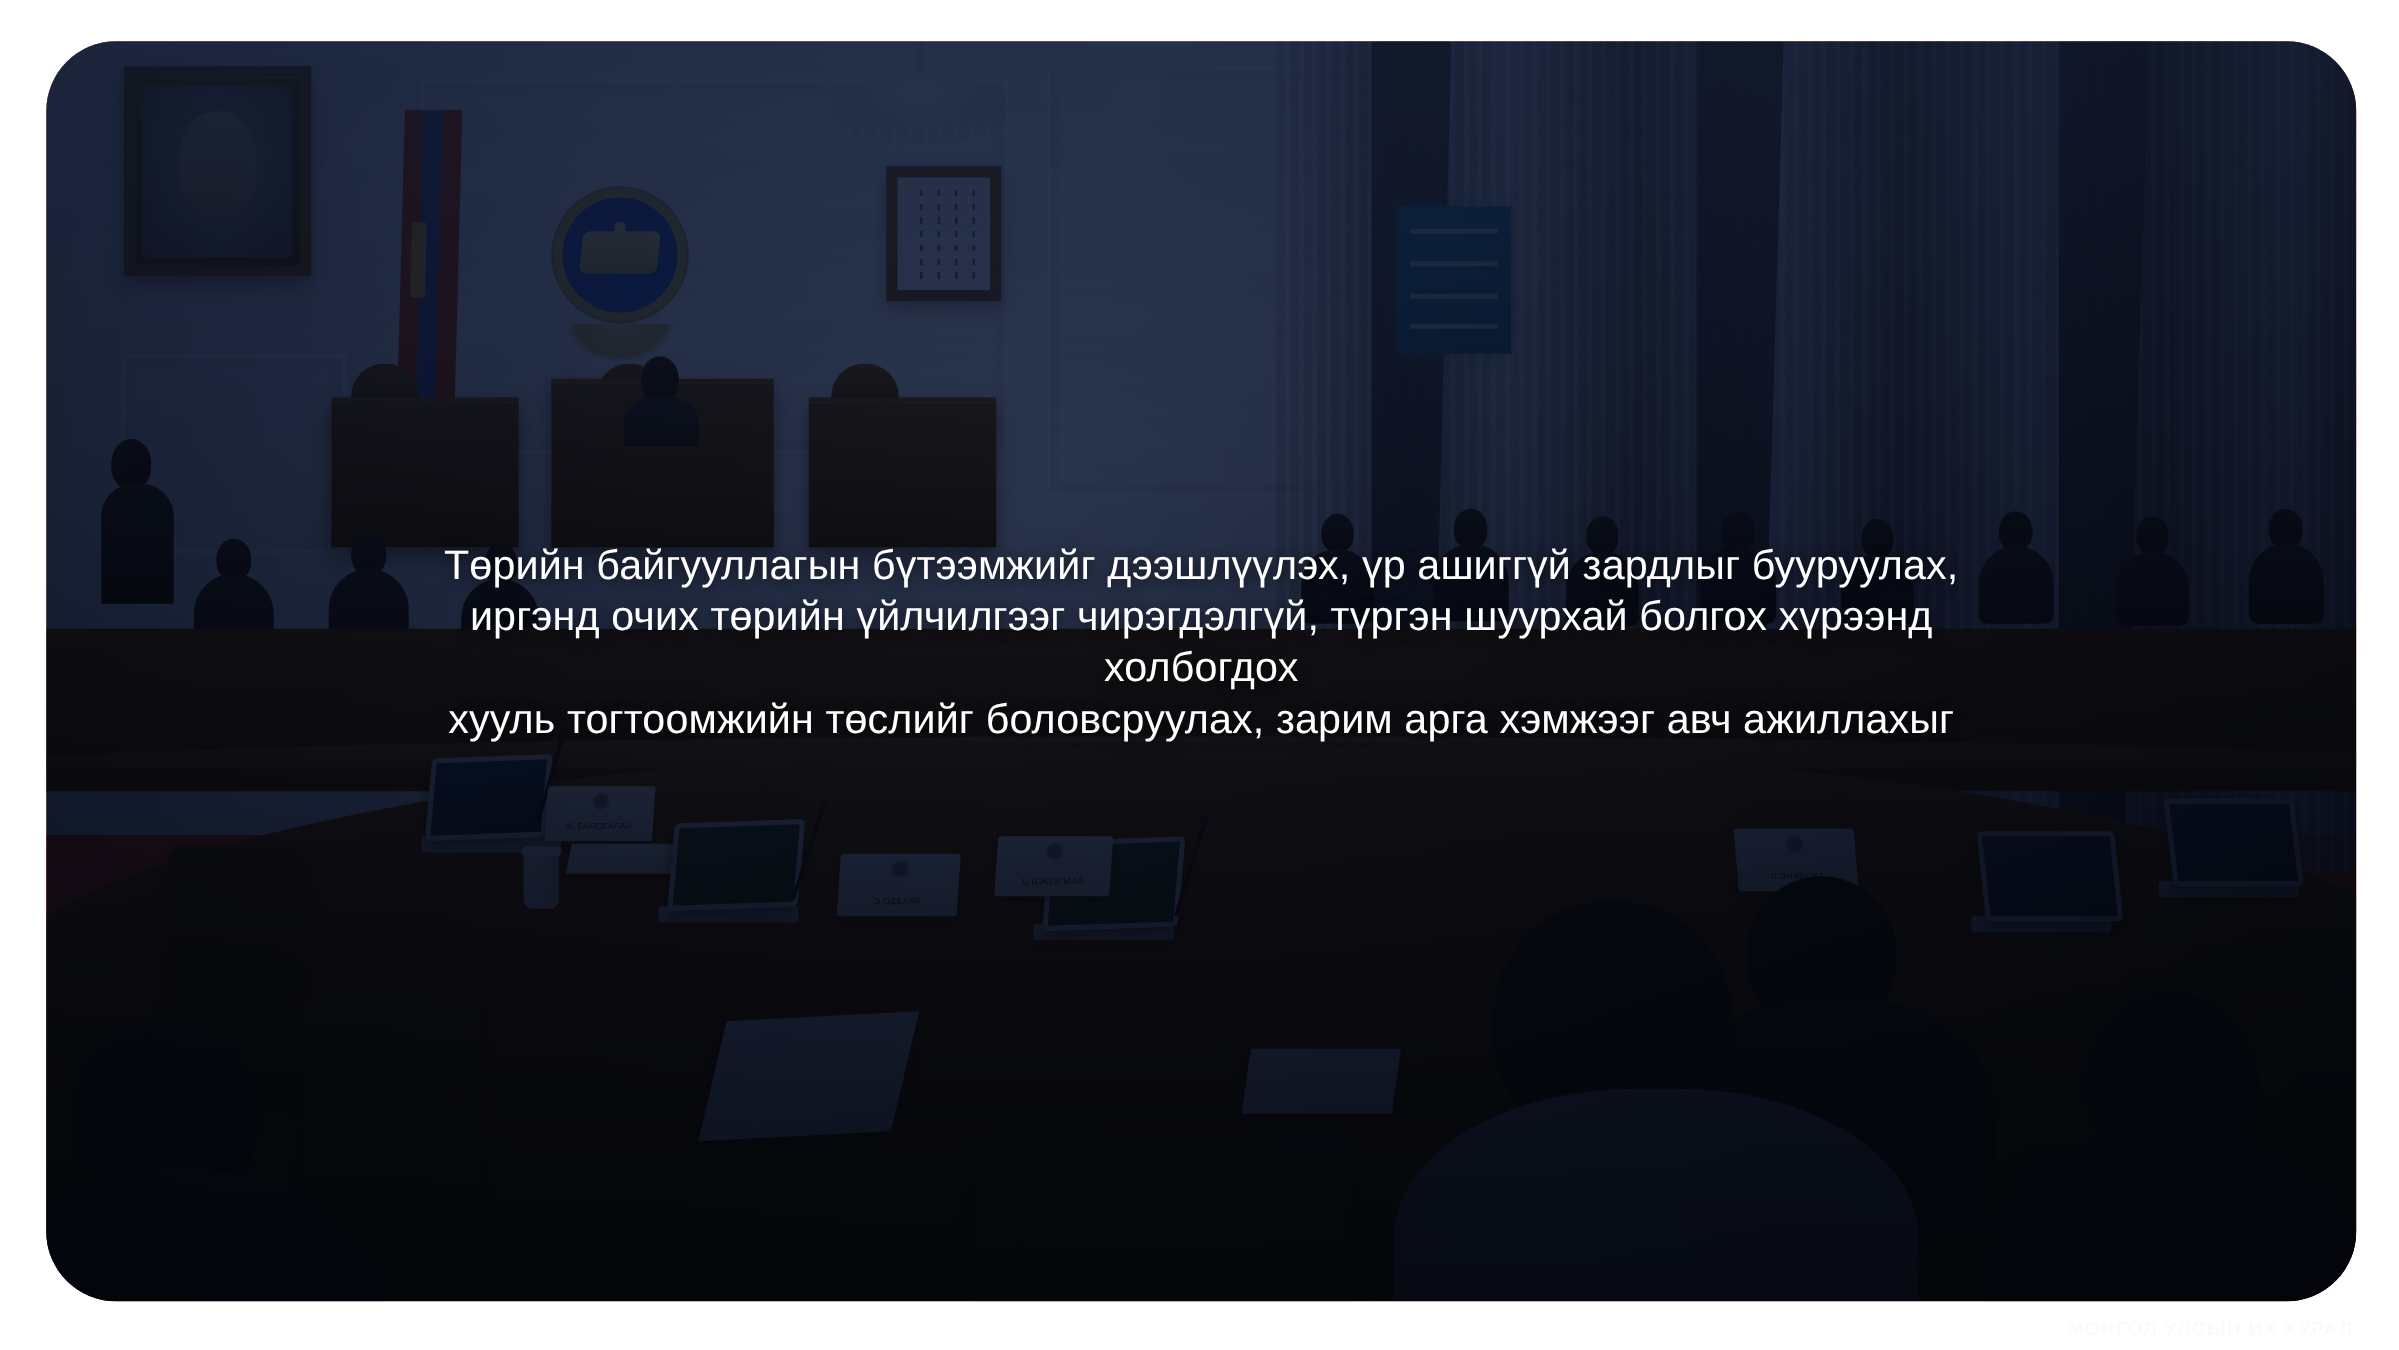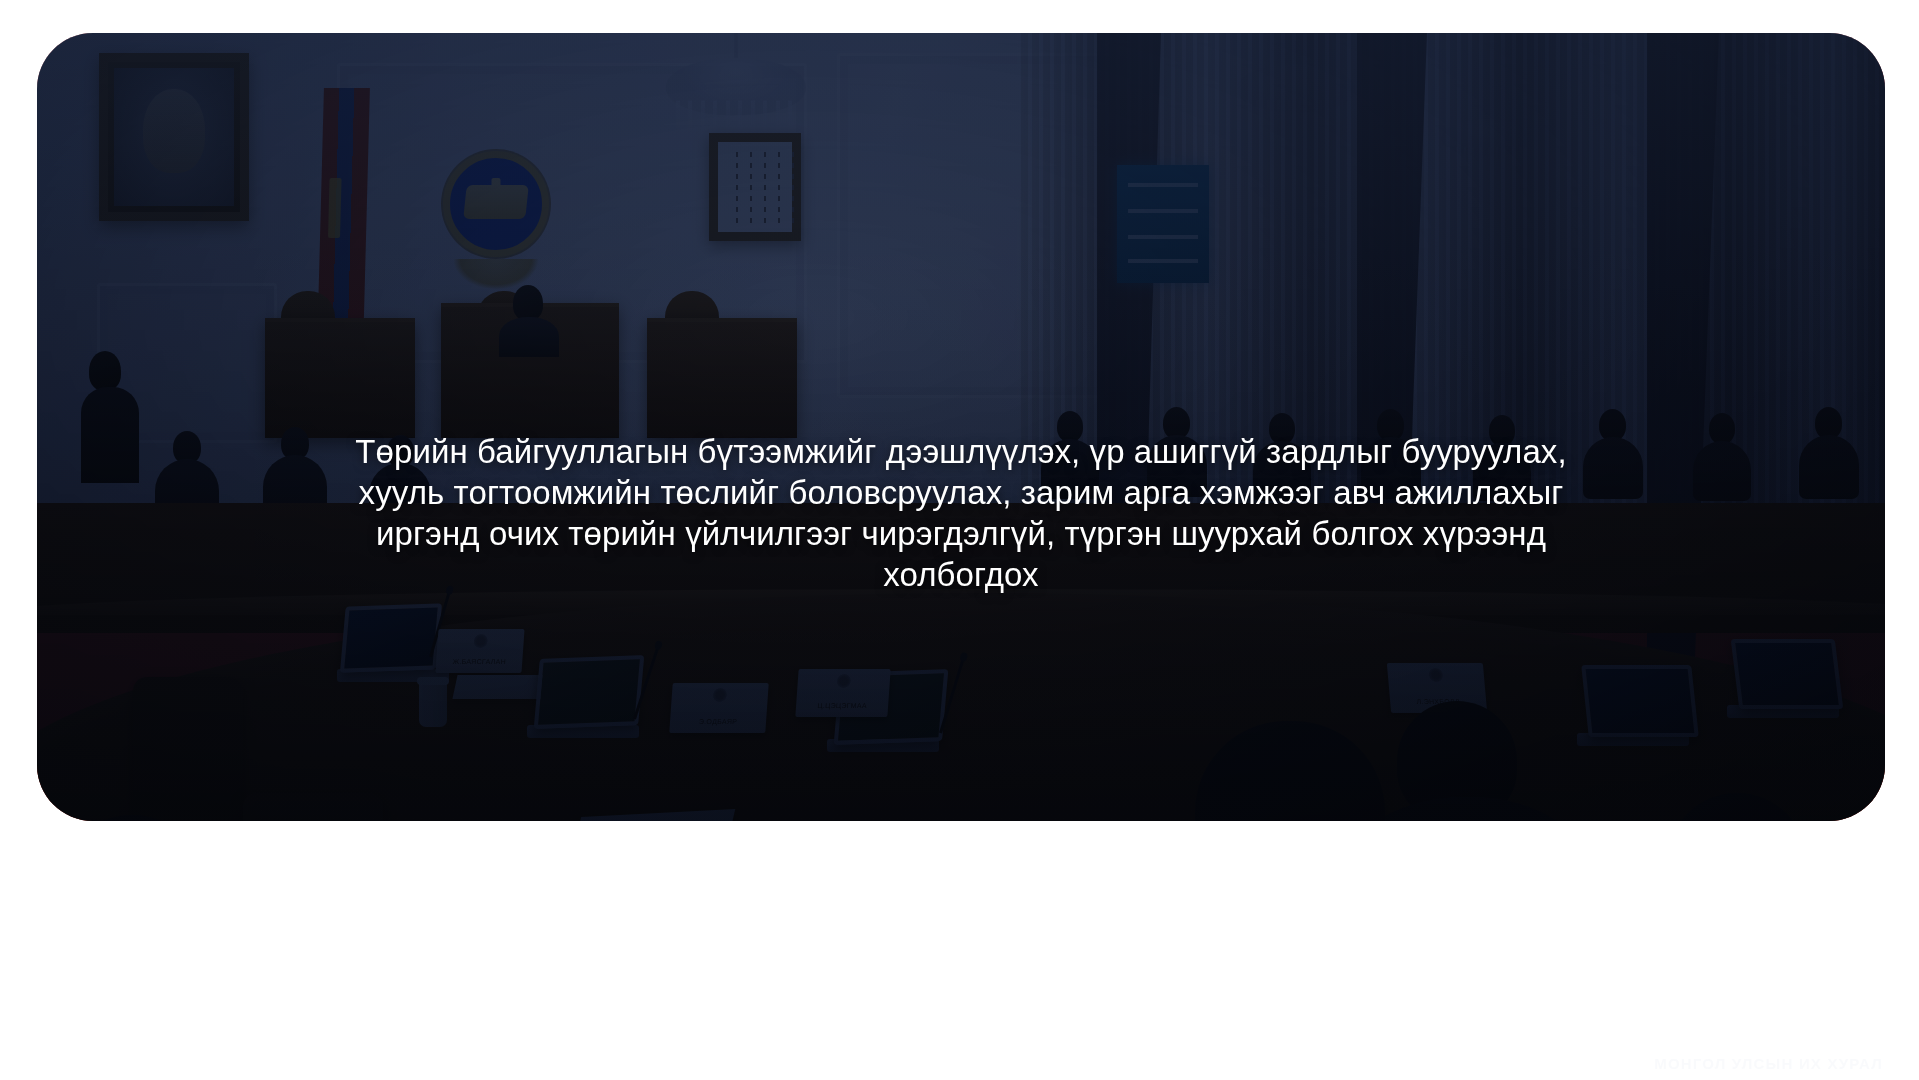--- a/index.html
+++ b/index.html
@@ -11,21 +11,21 @@
     background: #ffffff;
     font-family: "Liberation Sans", "DejaVu Sans", sans-serif;
     overflow: hidden;
   }
 
   #news-card {
     position: absolute;
     left: 37px;
     top: 33px;
     width: 1848px;
-    height: 788px;
+    height: 1008px;
     border-radius: 56px;
     overflow: hidden;
     background: #ef4444;
   }
 
   
   .photo {
     position: absolute;
     inset: 0;
     overflow: hidden;
@@ -543,19 +543,19 @@
     <div class="chair" style="left:742px; top:870px; width:300px; height:150px;"></div>
 
     <div class="tablet blue" style="left:1216px; top:760px; width:130px; height:96px; z-index:2; transform:skewX(4deg);"></div>
   </div>
 
   <div class="grade"></div>
   <div class="grade2"></div>
 
   <div class="copy">
     <div class="lede">Төрийн байгууллагын бүтээмжийг дээшлүүлэх, үр ашиггүй зардлыг бууруулах,</div>
+    <div class="lede">иргэнд очих төрийн үйлчилгээг чирэгдэлгүй, түргэн шуурхай болгох хүрээнд холбогдох</div>
     <div class="lede">хууль тогтоомжийн төслийг боловсруулах, зарим арга хэмжээг авч ажиллахыг</div>
-    <div class="lede">иргэнд очих төрийн үйлчилгээг чирэгдэлгүй, түргэн шуурхай болгох хүрээнд холбогдох</div>
   </div>
 
 </div>
 
 <div class="watermark">МОНГОЛ УЛСЫН ИХ ХУРАЛ</div>
 
 </body></html>

